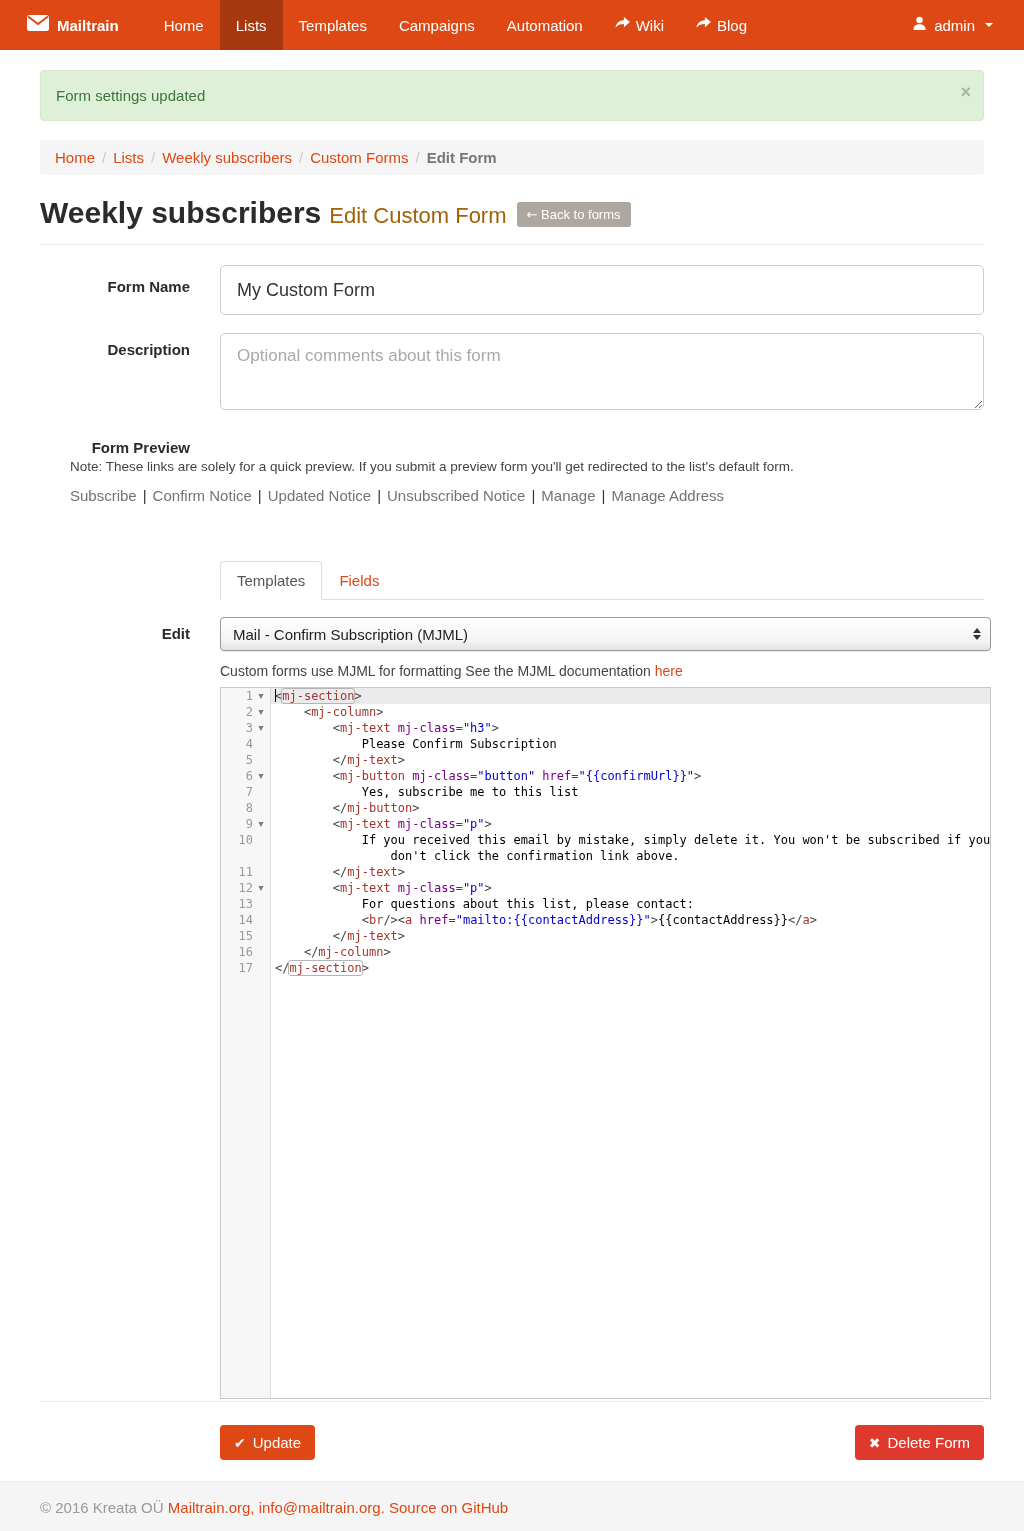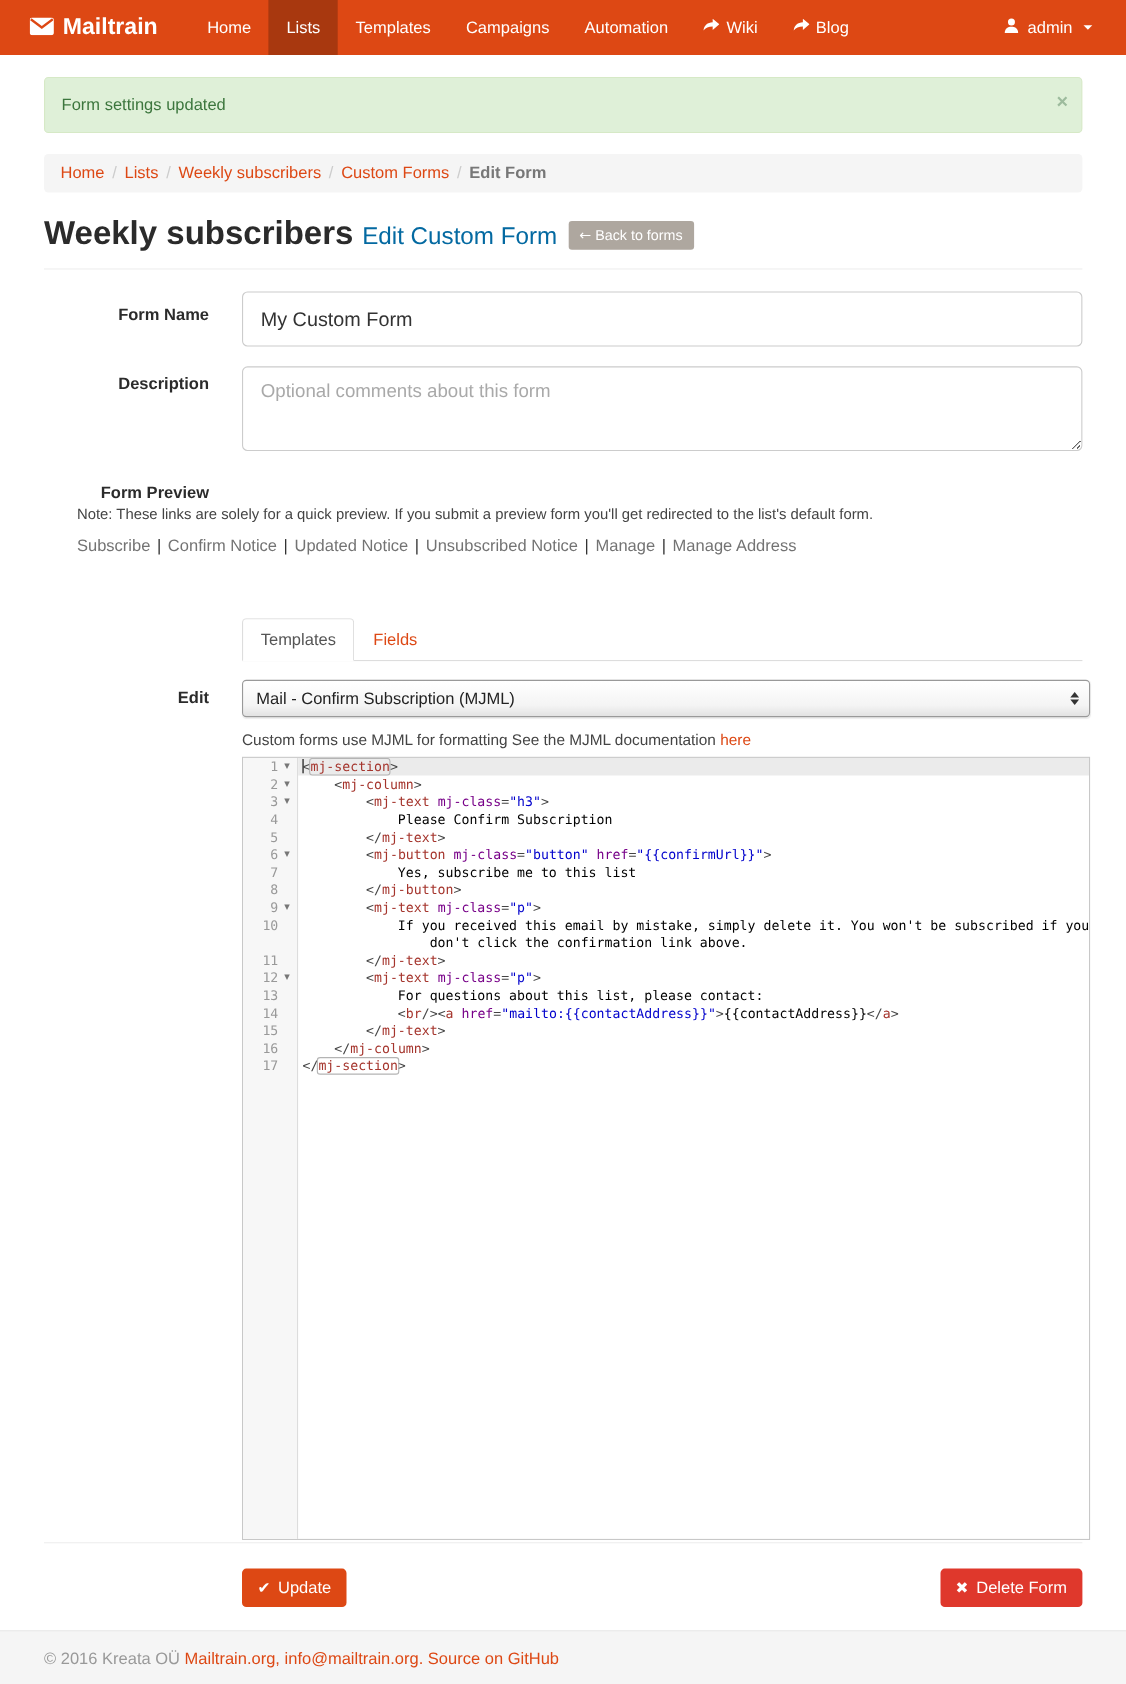--- a/index.html
+++ b/index.html
@@ -5,21 +5,21 @@
 <style>
   * { box-sizing: border-box; margin: 0; padding: 0; }
   html,body { background:#fff; font-family:"Liberation Sans","DejaVu Sans",sans-serif; color:#333; }
   body { width:1024px; min-height:1531px; margin:0 auto; font-size:15px; }
   a { text-decoration:none; }
   .icon { font-family:"DejaVu Sans",sans-serif; }
 
   
   .navbar { background:#dd4814; height:50px; }
   .navbar-inner { width:1024px; margin:0 auto; display:flex; align-items:stretch; padding:0 27px; }
-  .brand { display:flex; align-items:center; gap:8px; color:#fff; font-size:21px; font-weight:bold; padding:0 15px 0 0; cursor:pointer; }
+  .brand { display:flex; align-items:center; gap:8px; color:#fff; font-size:15px; font-weight:bold; padding:0 15px 0 0; cursor:pointer; }
   .nav-items { display:flex; list-style:none; margin-left:14px; }
   .nav-item { display:flex; align-items:center; gap:6px; color:#fff; padding:0 16px; height:50px; font-size:15px; cursor:pointer; }
   .nav-item.active { background:#a8380f; }
   .nav-spacer { flex:1; }
   .nav-user { display:flex; align-items:center; gap:7px; color:#fff; padding:0 4px; cursor:pointer; font-size:15px; }
   .caret { width:0; height:0; border-left:4px solid transparent; border-right:4px solid transparent; border-top:4px solid #fff; display:inline-block; margin-left:3px; }
 
   
   .container { width:944px; margin:0 auto; }
   .main { padding-top:20px; }
@@ -29,21 +29,21 @@
   .alert-close { position:absolute; right:12px; top:12px; color:#9dbb9d; font-size:18px; font-weight:bold; cursor:pointer; line-height:1; }
 
   
   .breadcrumb { background:#f5f5f5; border-radius:4px; padding:9px 15px; list-style:none; display:flex; margin-bottom:21px; font-size:15px; }
   .breadcrumb a { color:#dd4814; cursor:pointer; }
   .breadcrumb .sep { color:#ccc; padding:0 7px; }
   .breadcrumb .active { color:#777;font-weight:bold; }
 
   
   .page-header h2 { font-size:30px; font-weight:600; color:#2b2b2b; line-height:1.1; }
-  .page-header .subtitle { font-size:22px; color:#0369a1; font-weight:400; margin-left:8px; }
+  .page-header .subtitle { font-size:22px; color:#a16207; font-weight:400; margin-left:8px; }
   .btn-back { display:inline-block; background:#aea79f; color:#fff; font-size:13px; padding:5px 10px; border-radius:3px; margin-left:10px; vertical-align:4px; cursor:pointer; border:none; }
   .page-header hr { border:none; border-top:1px solid #eee; margin:15px 0 0 0; }
 
   
   .form { padding-top:20px; }
   .form-row { display:flex; margin-bottom:18px; }
   .label-col { width:150px; flex-shrink:0; text-align:right; padding-top:13px; font-weight:bold; font-size:15px; color:#2b2b2b; }
   .label-col.tight { padding-top:8px; }
   .field-col { flex:1; padding-left:30px; }
   .text-input { width:100%; height:50px; border:1px solid #ccc; border-radius:5px; padding:10px 16px; font-size:18px; color:#333; font-family:inherit; background:#fff; }

